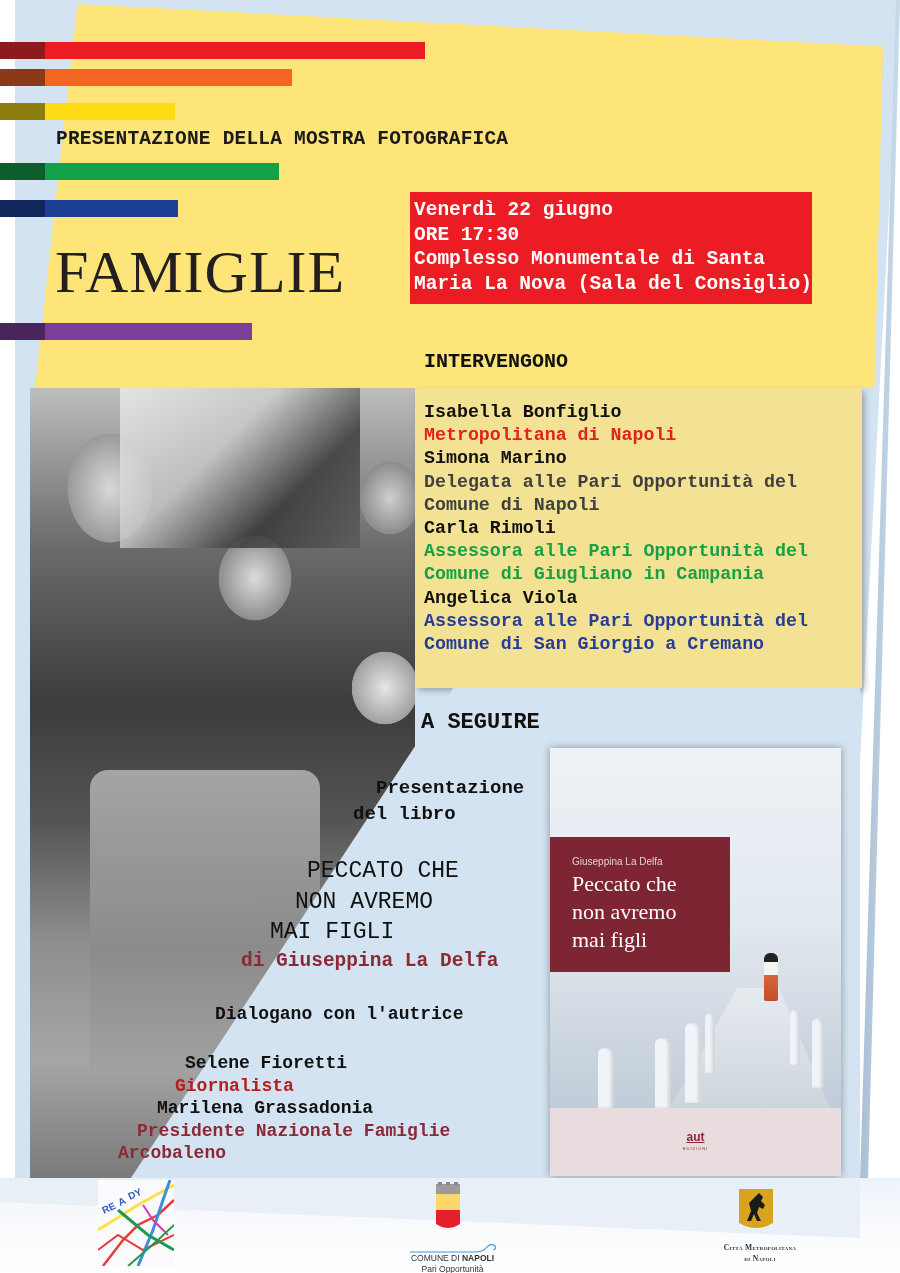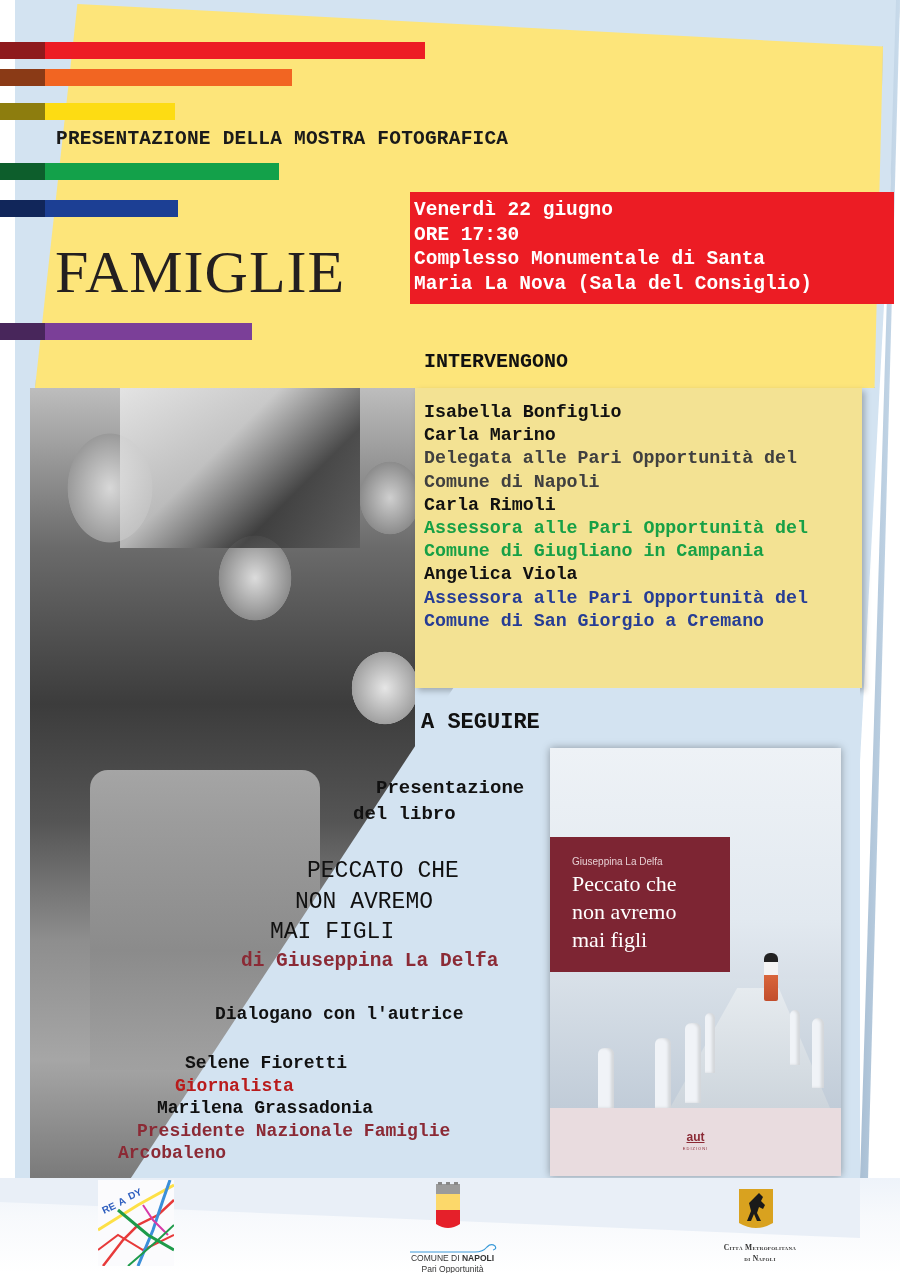--- a/index.html
+++ b/index.html
@@ -73,21 +73,21 @@
   .main-subtitle {
     left: 56px; top: 128px; font-size: 19.5px; font-weight: bold; color: #1a1a1a;
     letter-spacing: 0.2px; white-space: nowrap;
   }
   .main-title {
     left: 55px; top: 238px; font-family: "Liberation Serif", "DejaVu Serif", serif;
     font-size: 60px; color: #231f20; letter-spacing: 1px; white-space: nowrap;
   }
 
   .red-box {
-    left: 410px; top: 192px; width: 484px; height: 112px;
+    left: 410px; top: 192px; width: 402px; height: 112px;
     background: #ec1c24; color: #ffffff;
     padding: 6px 0 0 4px;
     font-size: 19.5px; font-weight: bold; line-height: 24.5px;
   }
   .red-box div { white-space: nowrap; }
 
   .section-heading {
     font-size: 20px; font-weight: bold; color: #111; white-space: nowrap;
   }
   .intervengono { left: 424px; top: 350px; }
@@ -239,21 +239,22 @@
 <div class="layer red-box">
   <div>Venerdì 22 giugno</div>
   <div>ORE 17:30</div>
   <div>Complesso Monumentale di Santa</div>
   <div>Maria La Nova (Sala del Consiglio)</div>
 </div>
 
 <div class="layer section-heading intervengono">INTERVENGONO</div>
 <div class="layer speakers">
   <div class="c-black">Isabella Bonfiglio</div>
-  <div class="c-black">Carla Marino</div>
+  <div class="c-red">Metropolitana di Napoli</div>
+  <div class="c-black">Simona Marino</div>
   <div class="c-orange">Delegata alle Pari Opportunità del</div>
   <div class="c-orange">Comune di Napoli</div>
   <div class="c-black">Carla Rimoli</div>
   <div class="c-green">Assessora alle Pari Opportunità del</div>
   <div class="c-green">Comune di Giugliano in Campania</div>
   <div class="c-black">Angelica Viola</div>
   <div class="c-blue">Assessora alle Pari Opportunità del</div>
   <div class="c-blue">Comune di San Giorgio a Cremano</div>
 </div>
 

